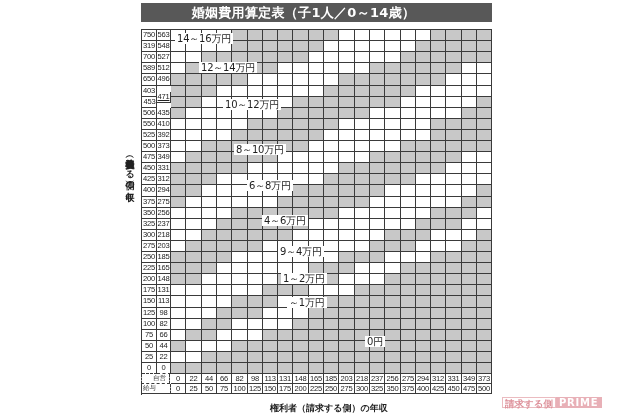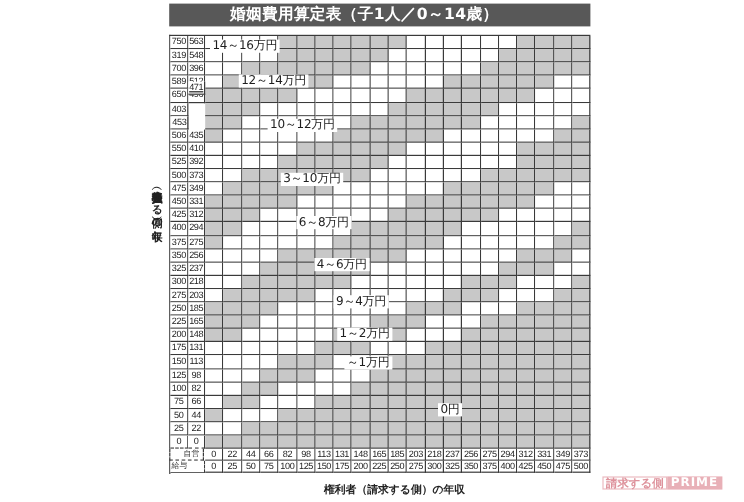--- a/index.html
+++ b/index.html
@@ -111,21 +111,21 @@
     <div class="cell w" style="left: 213px; top: 11px; width: 15px; height: 11px;"></div>
     <div class="cell w" style="left: 228px; top: 11px; width: 15px; height: 11px;"></div>
     <div class="cell w" style="left: 243px; top: 11px; width: 16px; height: 11px;"></div>
     <div class="cell w" style="left: 259px; top: 11px; width: 15px; height: 11px;"></div>
     <div class="cell g" style="left: 274px; top: 11px; width: 15px; height: 11px;"></div>
     <div class="cell g" style="left: 289px; top: 11px; width: 15px; height: 11px;"></div>
     <div class="cell g" style="left: 304px; top: 11px; width: 16px; height: 11px;"></div>
     <div class="cell g" style="left: 320px; top: 11px; width: 15px; height: 11px;"></div>
     <div class="cell g" style="left: 335px; top: 11px; width: 15px; height: 11px;"></div>
     <div class="cell num w" style="left: 0px; top: 22px; width: 15px; height: 11px;">700</div>
-    <div class="cell num w" style="left: 15px; top: 22px; width: 14px; height: 11px;">396</div>
+    <div class="cell num w" style="left: 15px; top: 22px; width: 14px; height: 11px;">527</div>
     <div class="cell w" style="left: 29px; top: 22px; width: 15px; height: 11px;"></div>
     <div class="cell w" style="left: 44px; top: 22px; width: 16px; height: 11px;"></div>
     <div class="cell g" style="left: 60px; top: 22px; width: 15px; height: 11px;"></div>
     <div class="cell g" style="left: 75px; top: 22px; width: 15px; height: 11px;"></div>
     <div class="cell g" style="left: 90px; top: 22px; width: 16px; height: 11px;"></div>
     <div class="cell g" style="left: 106px; top: 22px; width: 15px; height: 11px;"></div>
     <div class="cell g" style="left: 121px; top: 22px; width: 15px; height: 11px;"></div>
     <div class="cell g" style="left: 136px; top: 22px; width: 15px; height: 11px;"></div>
     <div class="cell g" style="left: 151px; top: 22px; width: 16px; height: 11px;"></div>
     <div class="cell w" style="left: 167px; top: 22px; width: 15px; height: 11px;"></div>
@@ -180,21 +180,21 @@
     <div class="cell g" style="left: 213px; top: 44px; width: 15px; height: 12px;"></div>
     <div class="cell g" style="left: 228px; top: 44px; width: 15px; height: 12px;"></div>
     <div class="cell g" style="left: 243px; top: 44px; width: 16px; height: 12px;"></div>
     <div class="cell g" style="left: 259px; top: 44px; width: 15px; height: 12px;"></div>
     <div class="cell g" style="left: 274px; top: 44px; width: 15px; height: 12px;"></div>
     <div class="cell g" style="left: 289px; top: 44px; width: 15px; height: 12px;"></div>
     <div class="cell w" style="left: 304px; top: 44px; width: 16px; height: 12px;"></div>
     <div class="cell w" style="left: 320px; top: 44px; width: 15px; height: 12px;"></div>
     <div class="cell w" style="left: 335px; top: 44px; width: 15px; height: 12px;"></div>
     <div class="cell num w" style="left: 0px; top: 56px; width: 15px; height: 11px;">403</div>
-    <div class="cell num w" style="left: 15px; top: 38px; width: 14px; height: 11px; text-decoration: underline;">471</div>
+    <div class="cell num w" style="left: 15px; top: 62px; width: 14px; height: 11px; text-decoration: underline;">471</div>
     <div class="cell g" style="left: 29px; top: 56px; width: 15px; height: 11px;"></div>
     <div class="cell g" style="left: 44px; top: 56px; width: 16px; height: 11px;"></div>
     <div class="cell g" style="left: 60px; top: 56px; width: 15px; height: 11px;"></div>
     <div class="cell w" style="left: 75px; top: 56px; width: 15px; height: 11px;"></div>
     <div class="cell w" style="left: 90px; top: 56px; width: 16px; height: 11px;"></div>
     <div class="cell w" style="left: 106px; top: 56px; width: 15px; height: 11px;"></div>
     <div class="cell w" style="left: 121px; top: 56px; width: 15px; height: 11px;"></div>
     <div class="cell w" style="left: 136px; top: 56px; width: 15px; height: 11px;"></div>
     <div class="cell w" style="left: 151px; top: 56px; width: 16px; height: 11px;"></div>
     <div class="cell w" style="left: 167px; top: 56px; width: 15px; height: 11px;"></div>
@@ -826,21 +826,21 @@
     <div class="cell num w" style="left: 304px; top: 354px; width: 16px; height: 10px;">450</div>
     <div class="cell num w" style="left: 320px; top: 344px; width: 15px; height: 10px;">349</div>
     <div class="cell num w" style="left: 320px; top: 354px; width: 15px; height: 10px;">475</div>
     <div class="cell num w" style="left: 335px; top: 344px; width: 15px; height: 10px;">373</div>
     <div class="cell num w" style="left: 335px; top: 354px; width: 15px; height: 10px;">500</div>
   </div>
 
 <div class="band-label" style="left:175px; top:33px;">14～16万円</div>
 <div class="band-label" style="left:199px; top:62px;">12～14万円</div>
 <div class="band-label" style="left:223px; top:99px;">10～12万円</div>
-<div class="band-label" style="left:234px; top:144px;">3～10万円</div>
+<div class="band-label" style="left:234px; top:144px;">8～10万円</div>
 <div class="band-label" style="left:247px; top:180px;">6～8万円</div>
 <div class="band-label" style="left:262px; top:215px;">4～6万円</div>
 <div class="band-label" style="left:278px; top:246px;">9～4万円</div>
 <div class="band-label" style="left:281px; top:273px;">1～2万円</div>
 <div class="band-label" style="left:287px; top:297px;">～1万円</div>
 <div class="band-label" style="left:365px; top:336px;">0円</div>
 
 <div id="x-label">権利者（請求する側）の年収</div>
 
 <div id="watermark">

